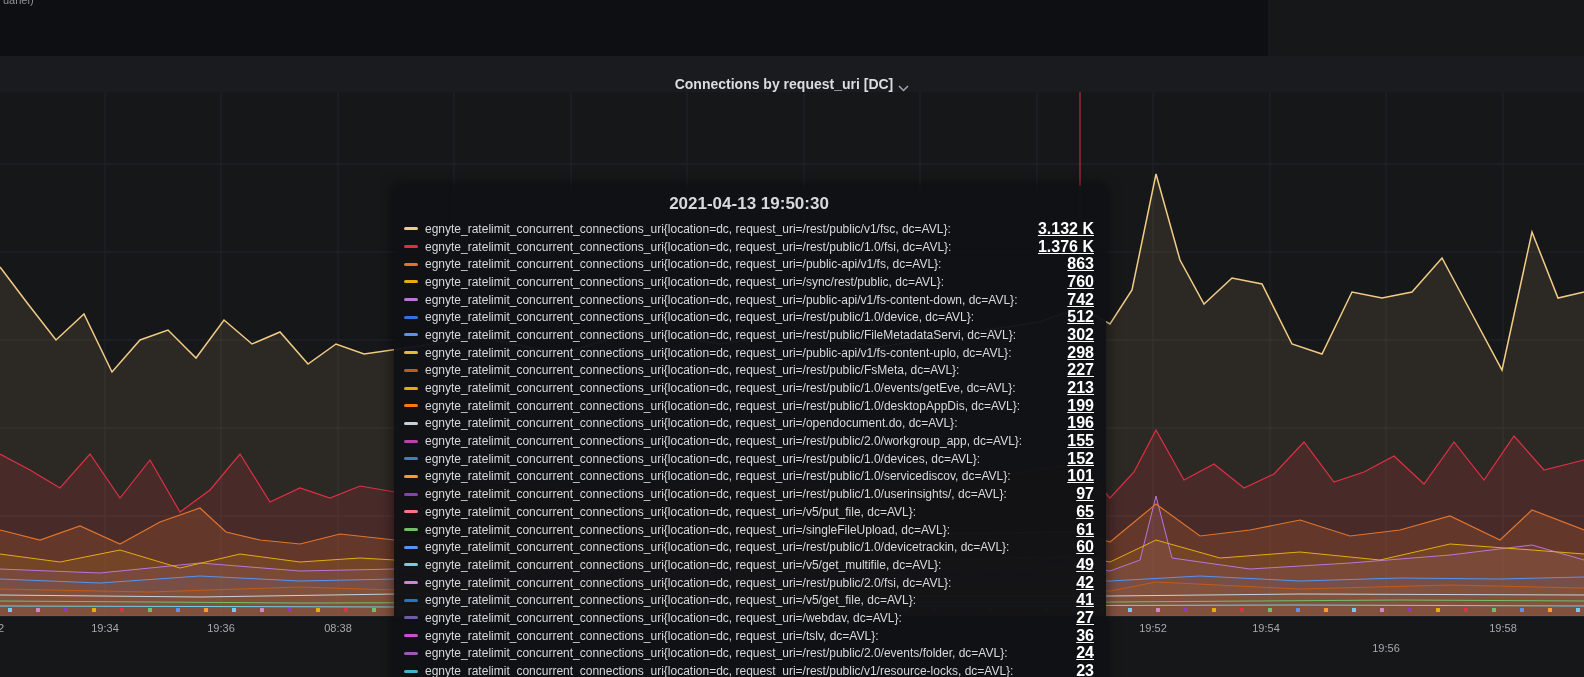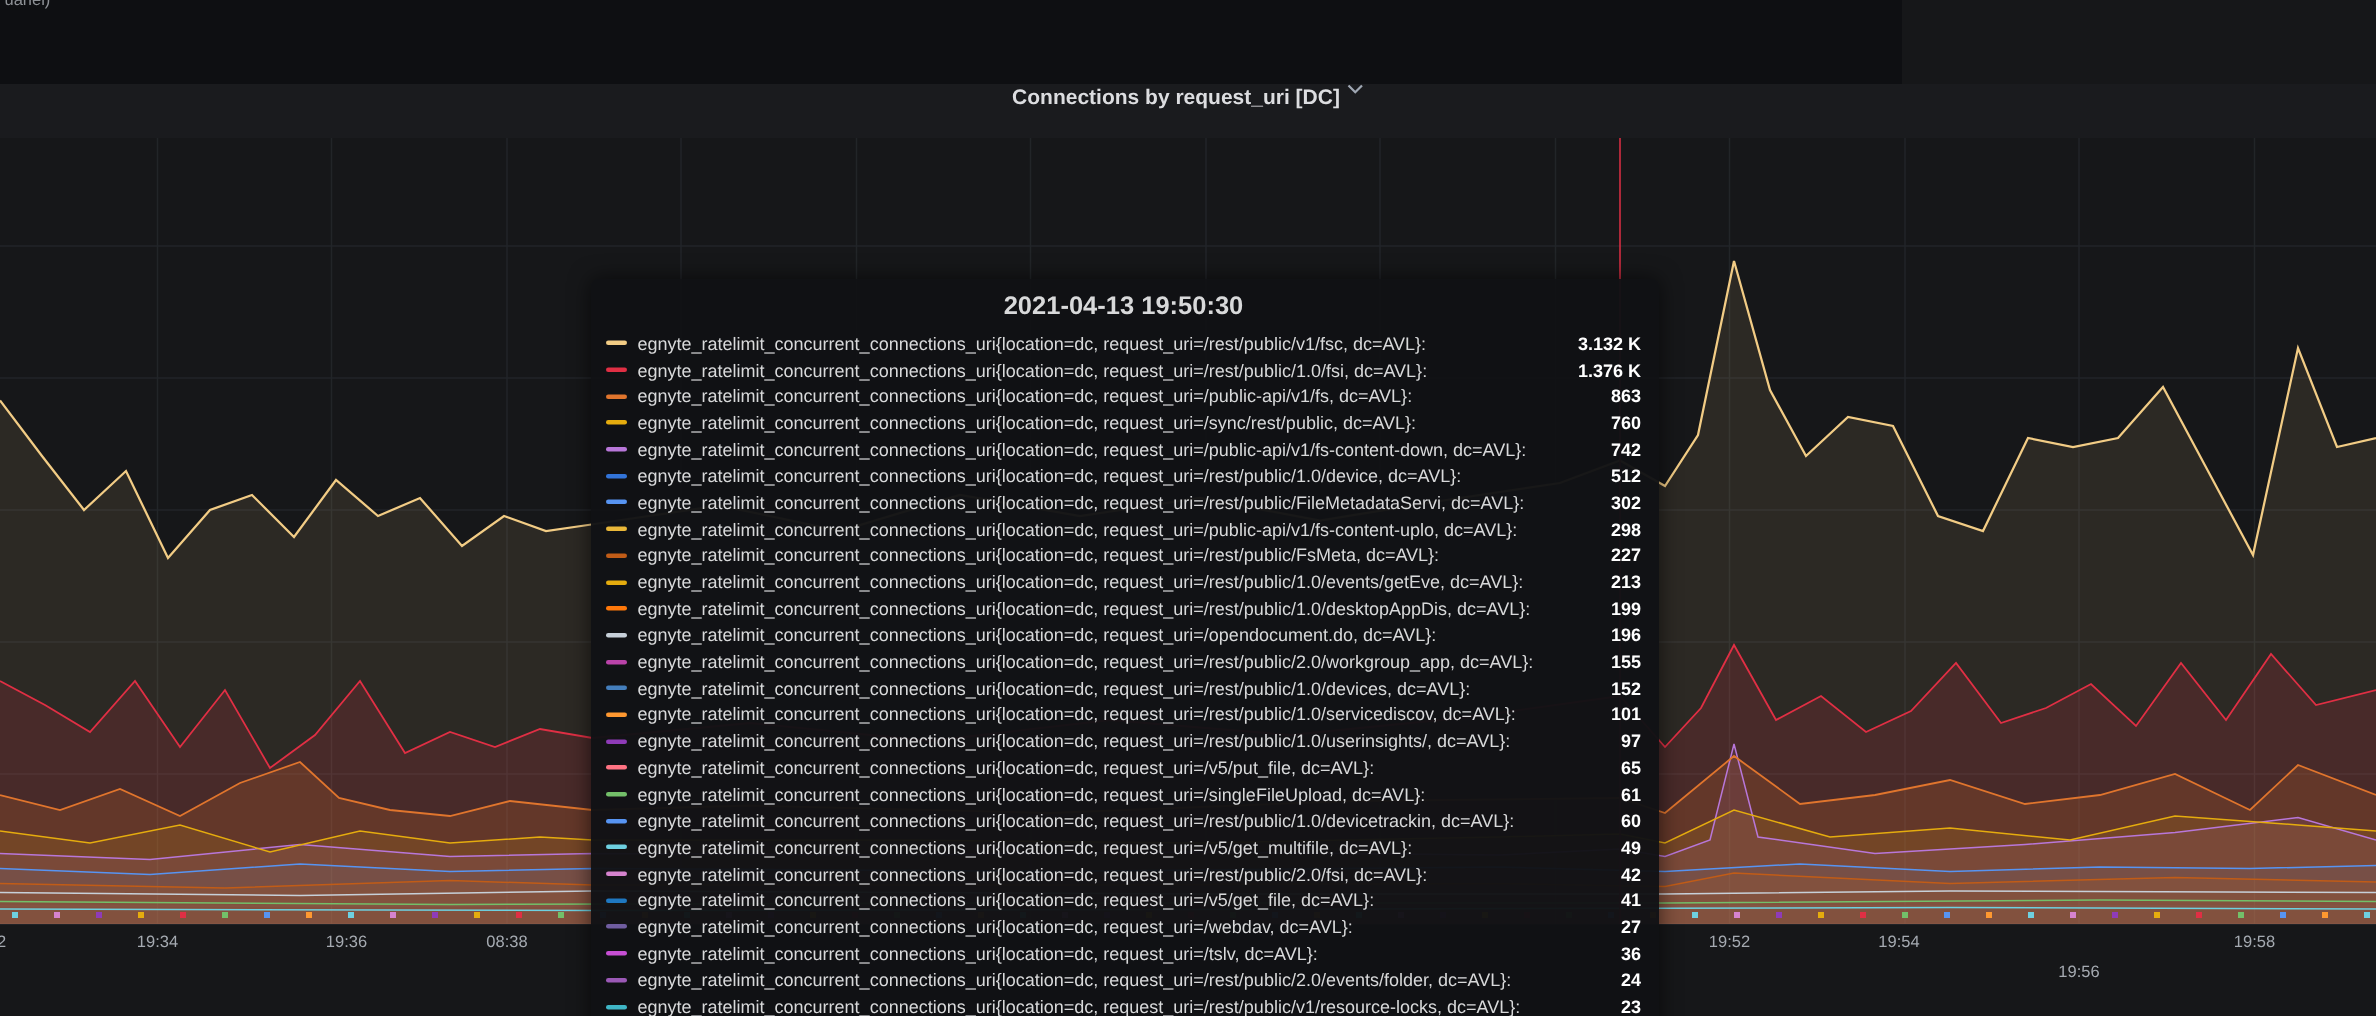--- a/index.html
+++ b/index.html
@@ -2,35 +2,35 @@
 <html><head>
 <meta charset="utf-8">
 <style>
   * { margin:0; padding:0; box-sizing:border-box; }
   html,body { width:1584px; height:677px; overflow:hidden; background:#161719;
               font-family:"Liberation Sans", sans-serif; }
   .top-strip { position:absolute; left:0; top:0; width:1268px; height:56px;
                background:#0e0f12; overflow:hidden; }
   .partial-text { position:absolute; left:3px; top:-6px; font-size:11px; color:#8e9196; }
   .panel-header { position:absolute; left:0; top:56px; width:1584px; height:36px;
-                  background:#1a1b1e; display:flex; align-items:flex-start; justify-content:center;
+                  background:#1a1b1e; display:flex; align-items:flex-end; justify-content:center;
                   gap:5px; cursor:pointer; }
   .panel-title { font-size:14px; font-weight:700; color:#dcdde0; }
   .chart-area { position:absolute; left:0; top:92px; width:1584px; height:585px; background:#161719; }
   .chart-svg { position:absolute; left:0; top:0; }
   .x-axis { position:absolute; left:0; top:528px; width:1584px; height:18px; }
   .tick { position:absolute; top:2px; transform:translateX(-50%); font-size:11px; color:#a5aab1; white-space:nowrap; }
   .tooltip { position:absolute; left:394px; top:186px; width:712px; height:560px;
              background:rgba(17,18,21,0.97); border-radius:4px;
              box-shadow:0 0 14px rgba(0,0,0,0.6); padding:8px 12px 4px 10px; z-index:5; }
   .tt-date { text-align:center; font-size:17px; font-weight:700; color:#d8d9da; padding-bottom:6px; }
   .tt-row { display:flex; align-items:center; height:17.7px; }
   .tt-ic { width:14px; height:3px; border-radius:2px; margin-right:7px; flex:0 0 14px; }
   .tt-label { flex:1; font-size:12px; color:#d8d9da; white-space:nowrap; overflow:hidden; }
-  .tt-value { font-size:12px; font-weight:700; color:#ffffff; text-align:right; min-width:58px; white-space:nowrap; }
+  .tt-value { font-size:16px; font-weight:700; color:#ffffff; text-align:right; min-width:58px; white-space:nowrap;text-decoration:underline; }
 </style>
 </head>
 <body>
 
 <div class="top-strip">
   <div class="partial-text">uariel)</div>
 </div>
 
 <div class="panel-header">
   <span class="panel-title">Connections by request_uri [DC]</span>
@@ -133,21 +133,21 @@
       <rect x="1464" y="516" width="4" height="4" fill="#E02F44"></rect>
       <rect x="1492" y="516" width="4" height="4" fill="#73BF69"></rect>
       <rect x="1520" y="516" width="4" height="4" fill="#5794F2"></rect>
       <rect x="1548" y="516" width="4" height="4" fill="#FF9830"></rect>
       <rect x="1576" y="516" width="4" height="4" fill="#6ED0E0"></rect>
       <line x1="1080" y1="0" x2="1080" y2="524" stroke="#E02F44" stroke-width="1"></line>
     </svg>
   <div class="x-axis">
       <span class="tick" style="left: 1px;">2</span>
       <span class="tick" style="left: 105px;">19:34</span>
-      <span class="tick" style="left: 231px;">19:36</span>
+      <span class="tick" style="left: 221px;">19:36</span>
       <span class="tick" style="left: 338px;">08:38</span>
       <span class="tick" style="left: 1153px;">19:52</span>
       <span class="tick" style="left: 1266px;">19:54</span>
       <span class="tick" style="left: 1386px; margin-top: 20px;">19:56</span>
       <span class="tick" style="left: 1503px;">19:58</span>
     </div>
 </div>
 
 <div class="tooltip">
   <div class="tt-date">2021-04-13 19:50:30</div>

